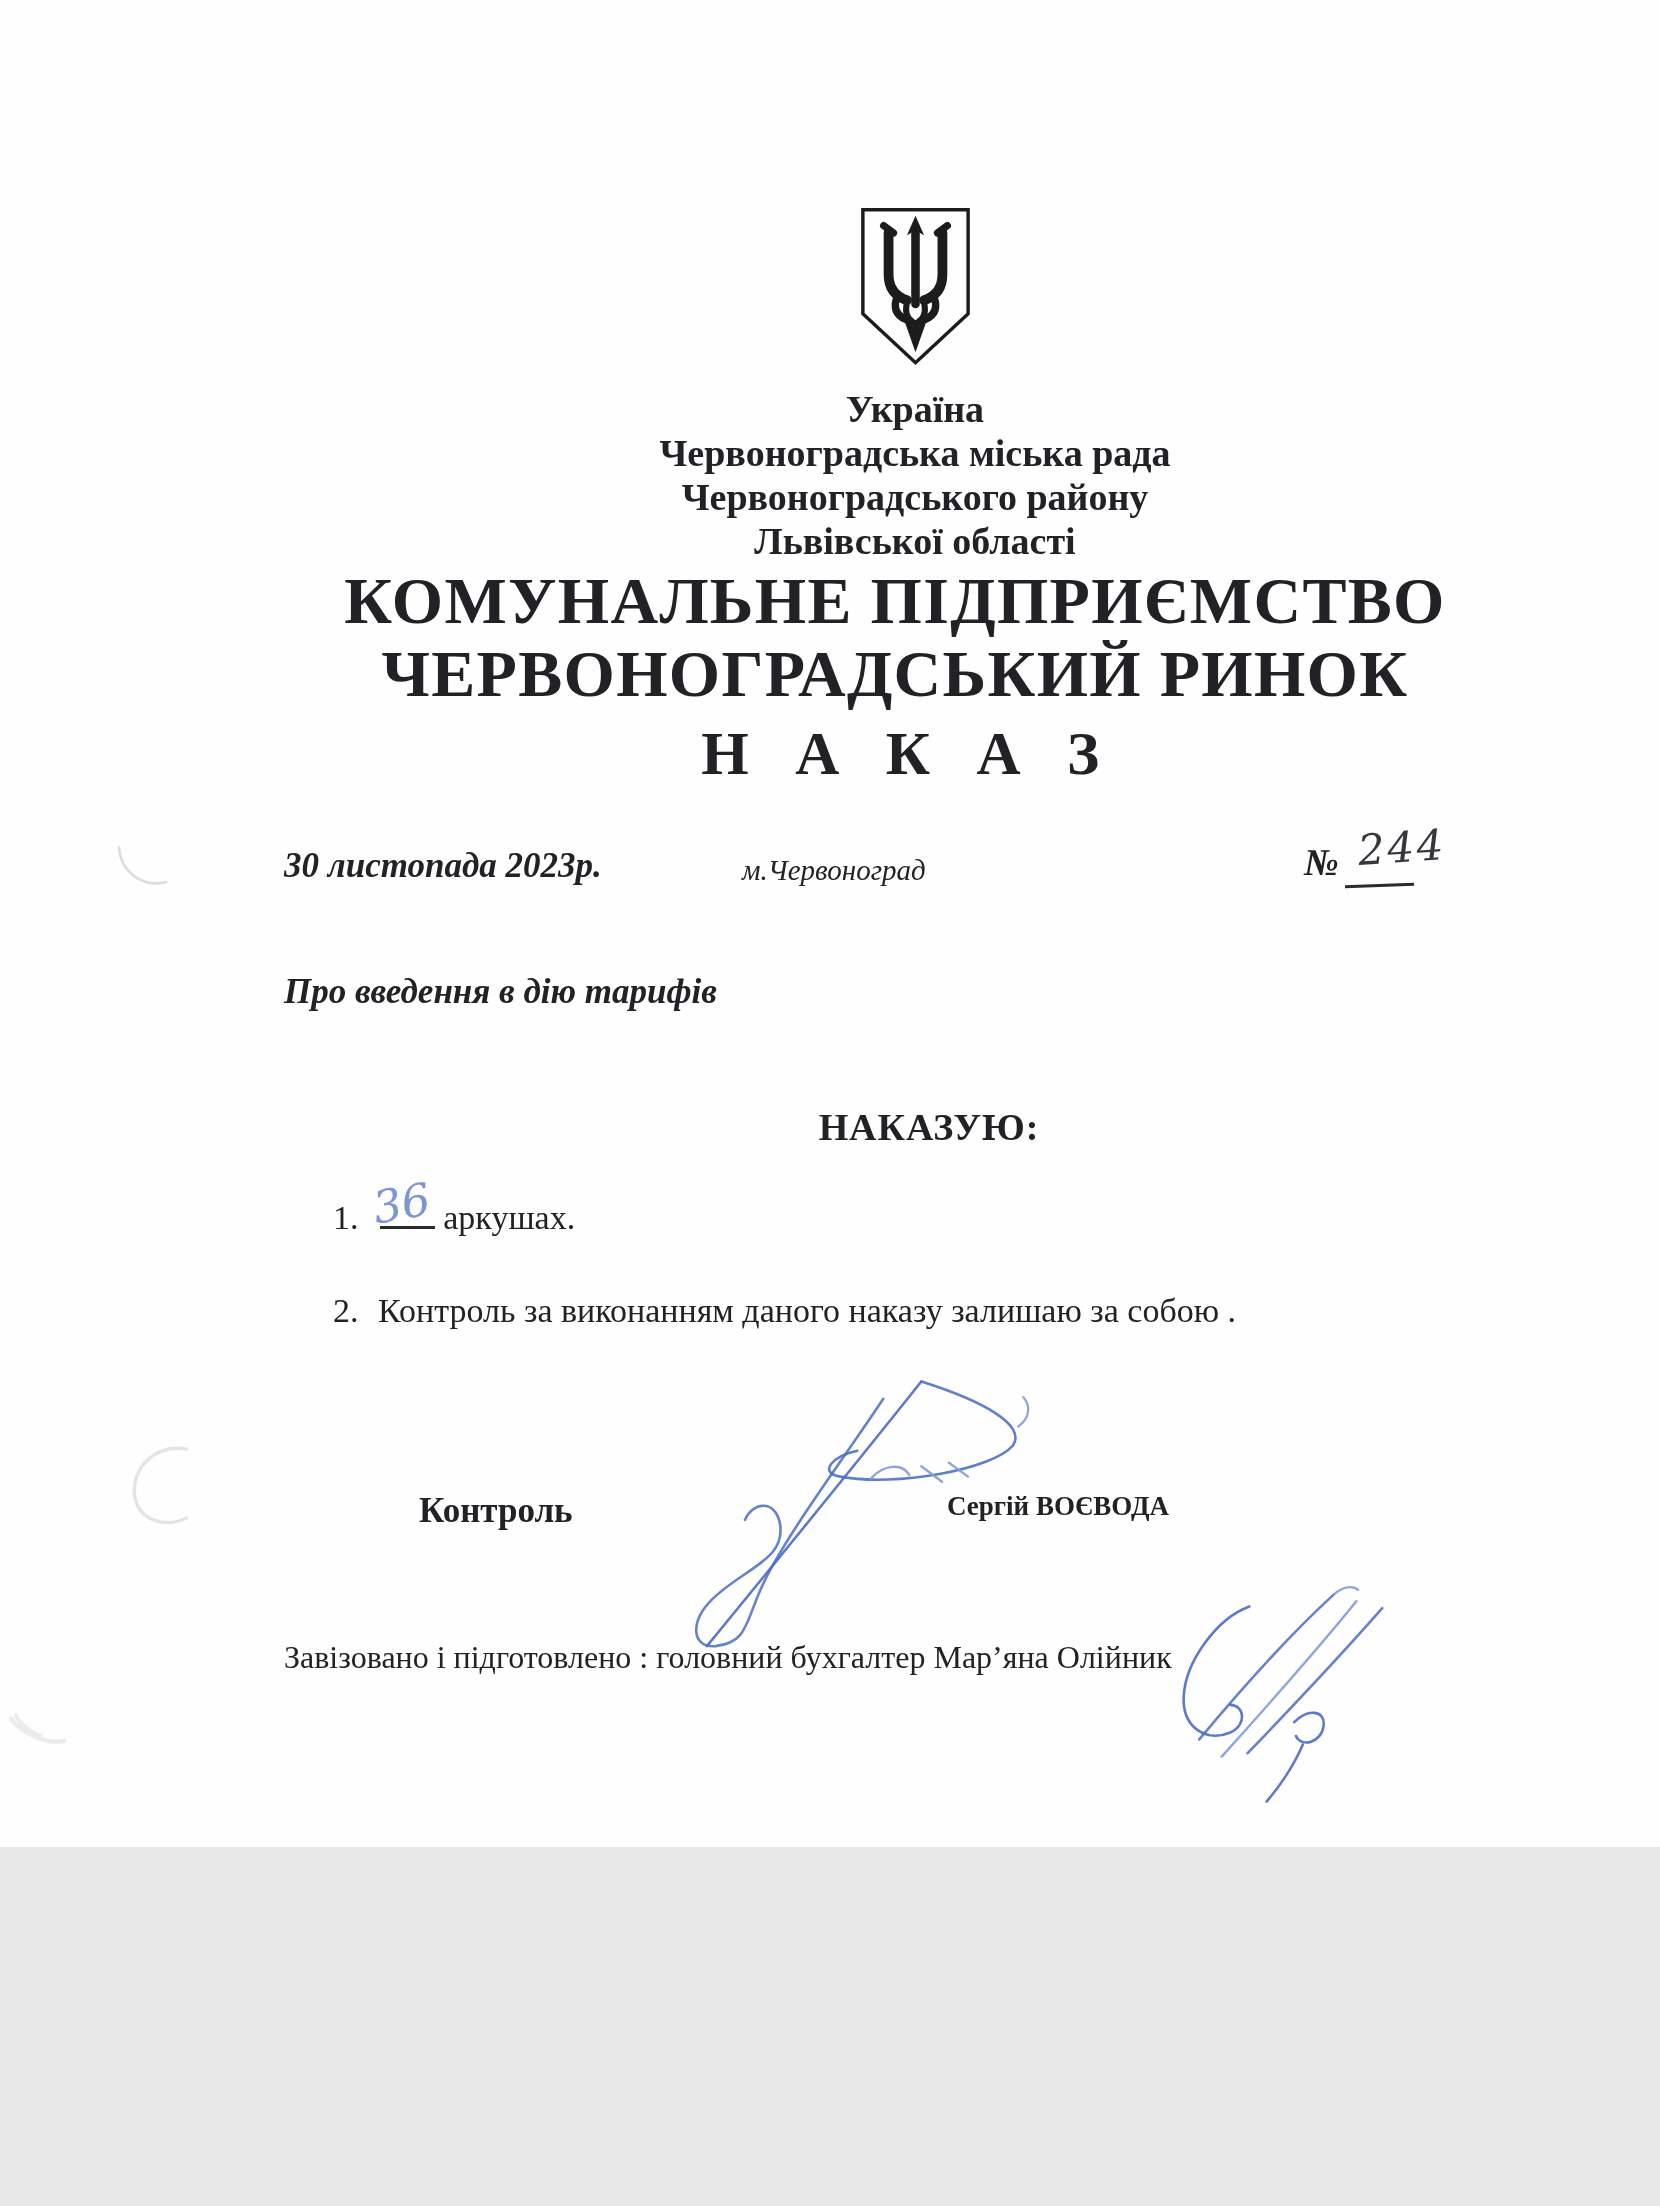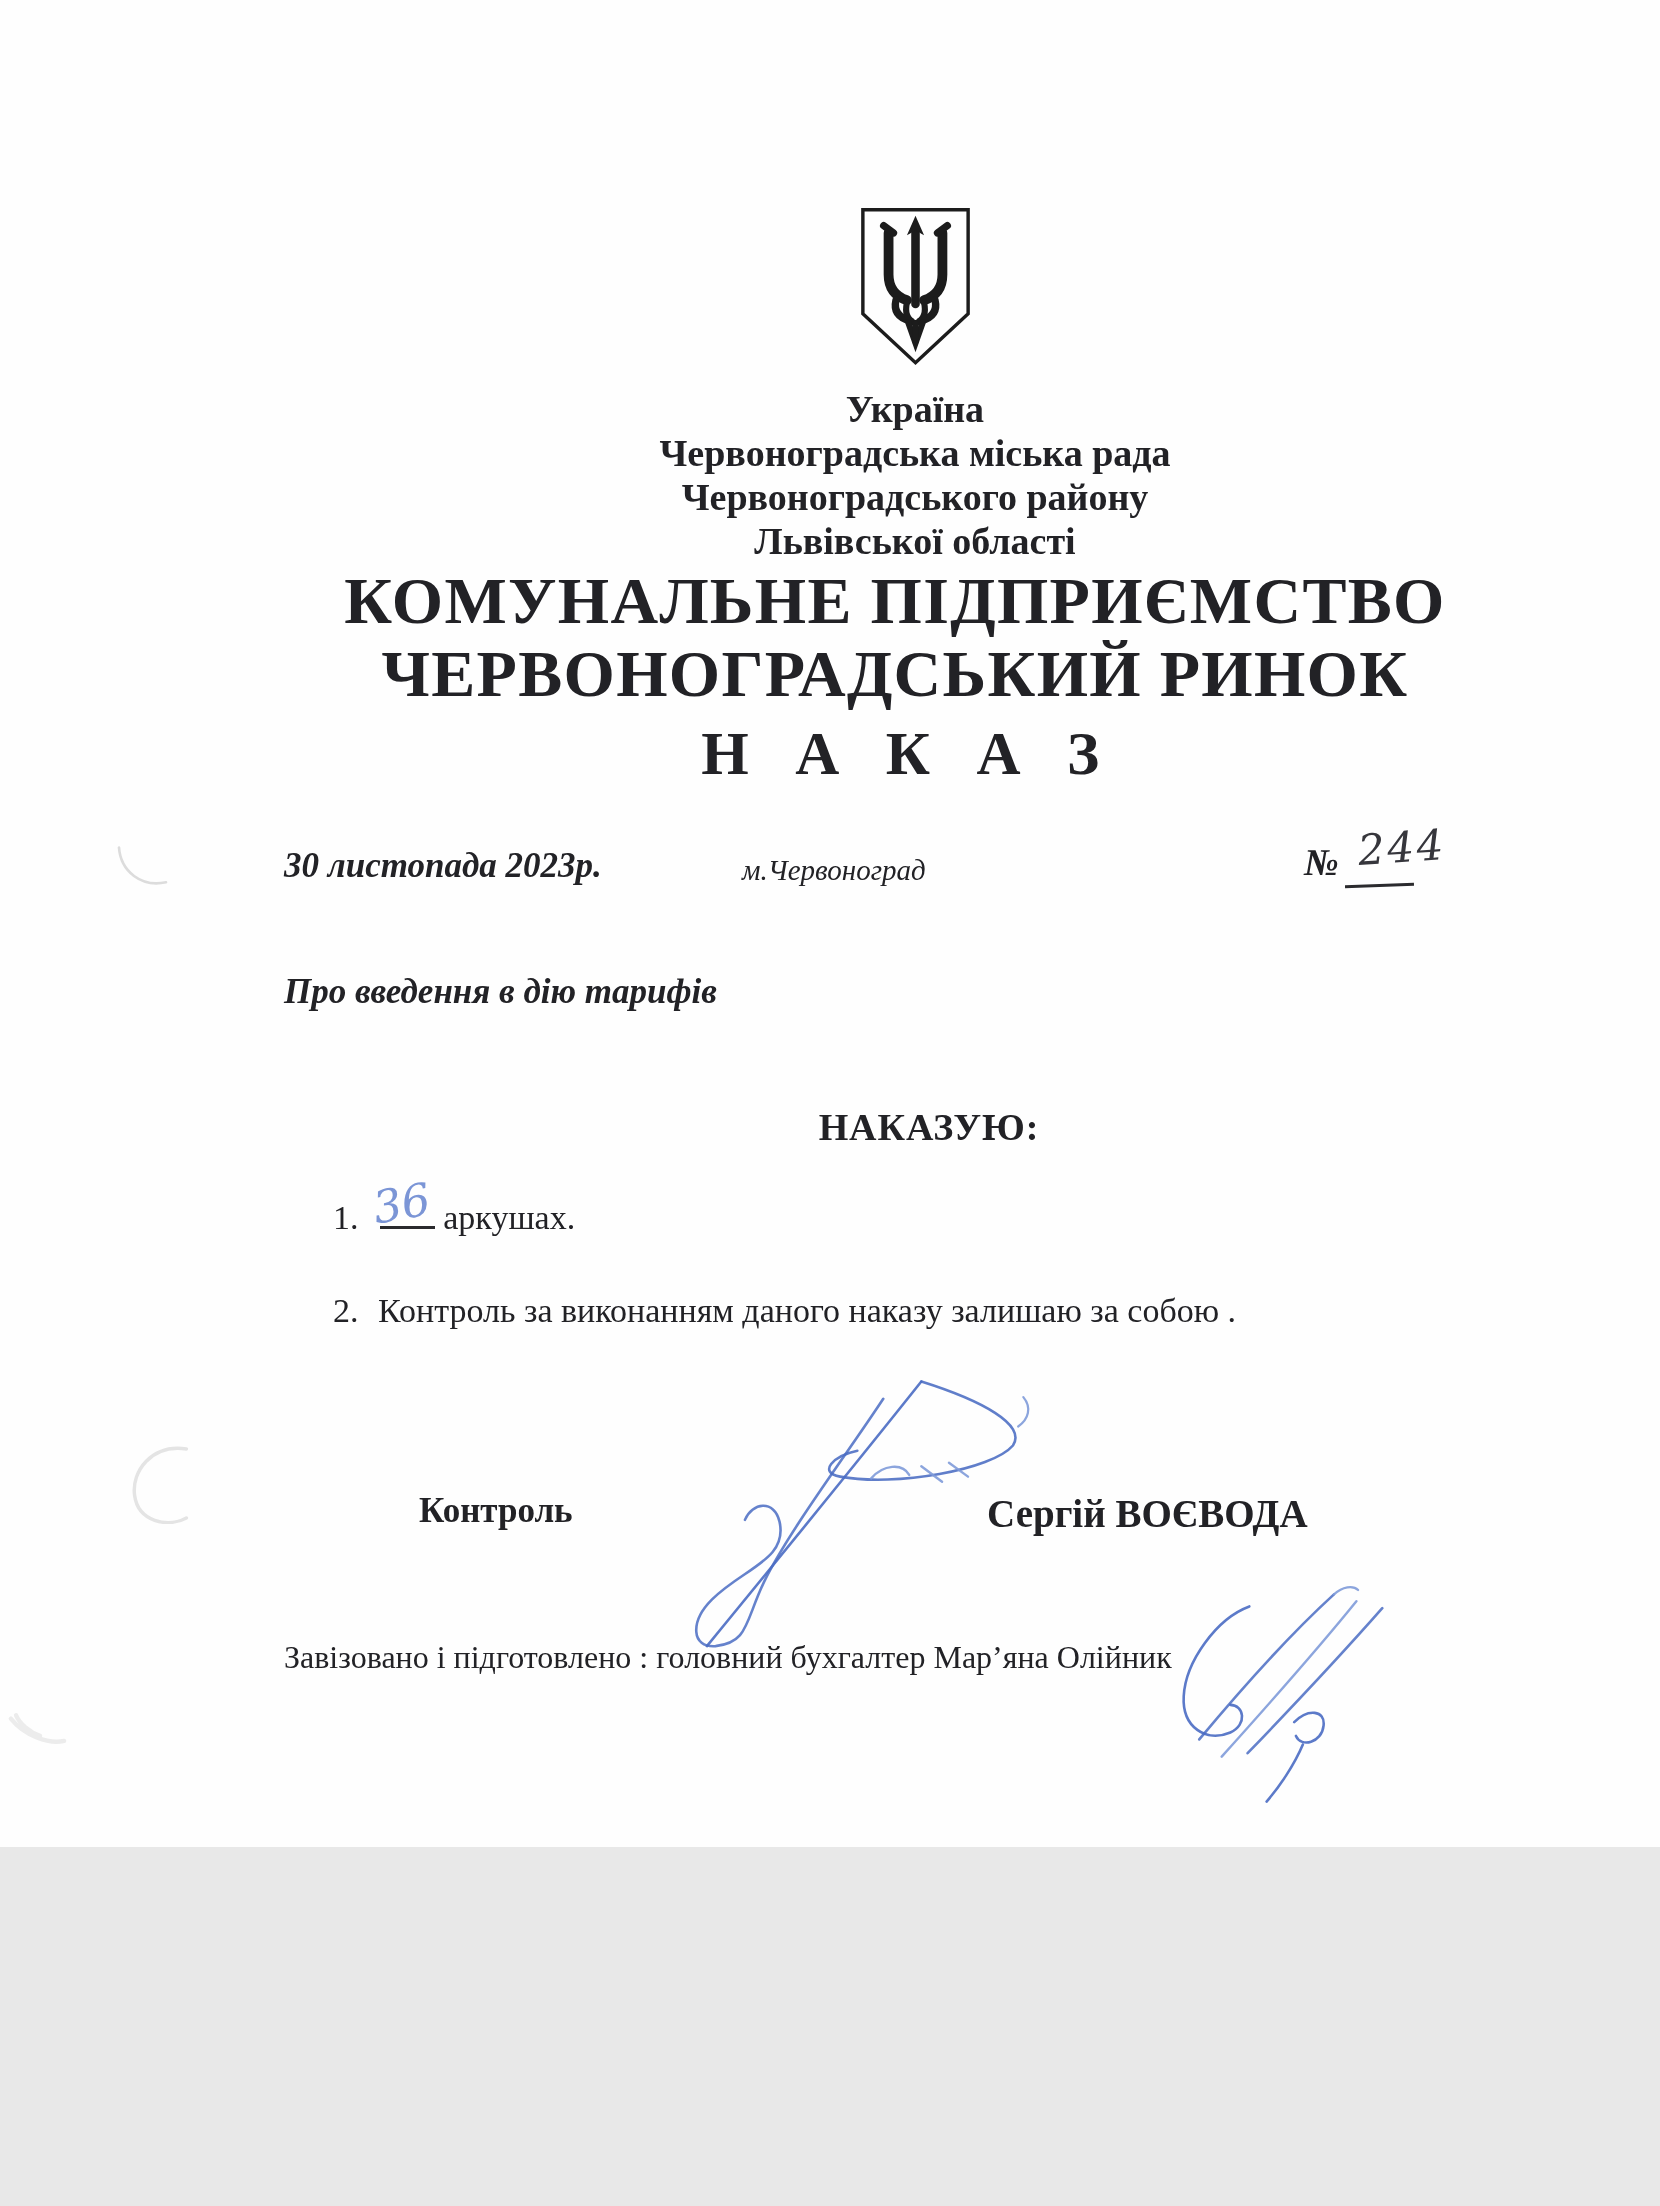--- a/index.html
+++ b/index.html
@@ -35,21 +35,21 @@
   .order-item + .order-item { margin-top:28px; text-align:left; }
   .order-marker { position:absolute; left:0; top:0; }
 
   .blank36 { display:inline-block; position:relative; width:55px; height:8.6px;
              border-bottom:3.5px solid #2a2a2e; margin:0 8.6px 0 1.7px; }
   .blank36 .val { position:absolute; left:-7px; bottom:0; line-height:1;
                   color:#7b95d6; font-size:45px; font-style:italic;
                   font-family:"DejaVu Serif", serif; transform:rotate(-10deg); }
 
   .sig-pos  { left:419px;  top:1491px; font-size:35px; font-weight:bold; }
-  .sig-name { left:947px; top:1491px; font-size:39px; font-weight:bold;margin-left:40px; }
+  .sig-name { left:947px; top:1491px; font-size:27px; font-weight:bold; }
   .visa     { left:284px;  top:1639px; font-size:32px; }
 
   svg { display:block; }
 </style>
 </head>
 <body>
 
 <div class="page">
 
   <div class="abs" style="left:854px; top:206px; width:123px; height:164px;">

